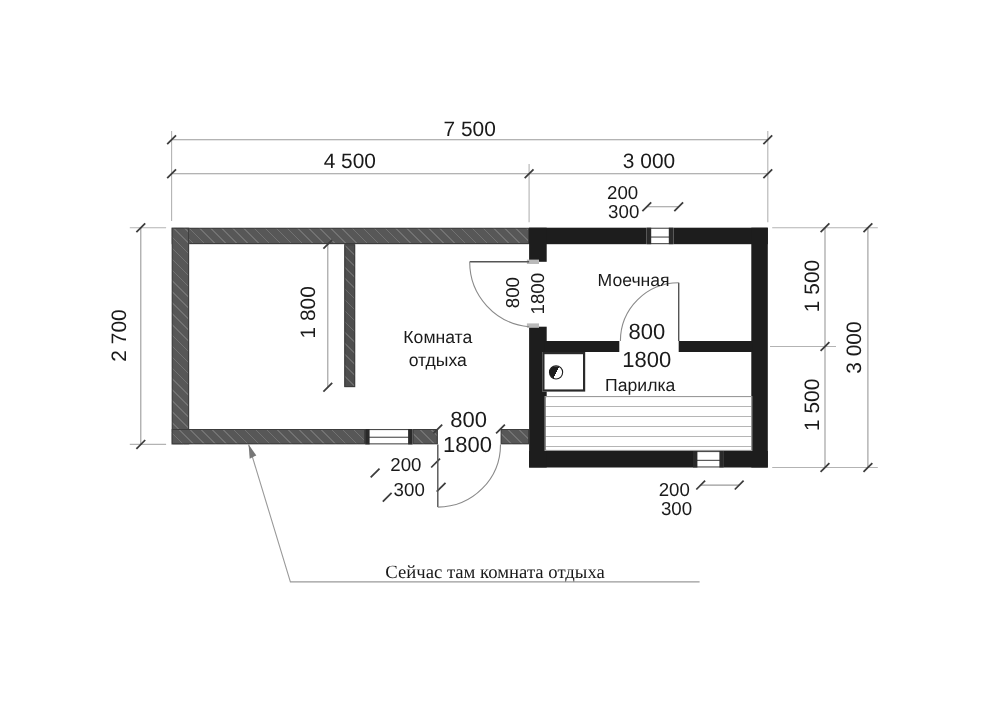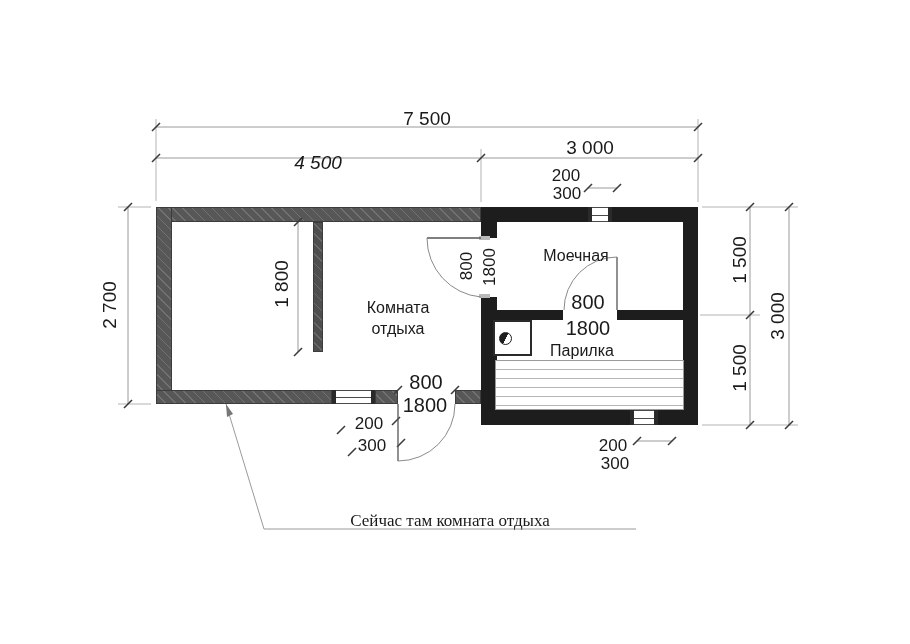--- a/index.html
+++ b/index.html
@@ -132,21 +132,21 @@
       <path d="M398,461 A57,57 0 0 0 455,404" stroke="#8a8a8a" stroke-width="1"></path>
     </g>
 
     <g>
       <path d="M226,404 L264,529 L636,529" fill="none" stroke="#9a9a9a" stroke-width="1"></path>
       <polygon points="226,404 233,414 227,417" fill="#777"></polygon>
     </g>
   </svg>
 
   <div class="lbl" style="left:427px;top:118px;">7 500</div>
-  <div class="lbl" style="left:318px;top:162px;font-style:italic;">4 500</div>
+  <div class="lbl" style="left:318px;top:147px;">4 500</div>
   <div class="lbl" style="left:590px;top:147px;">3 000</div>
   <div class="lbl rot" style="left:109px;top:305px;">2 700</div>
   <div class="lbl rot" style="left:281px;top:284px;">1 800</div>
   <div class="lbl rot" style="left:739px;top:260px;">1 500</div>
   <div class="lbl rot" style="left:739px;top:368px;">1 500</div>
   <div class="lbl rot" style="left:777px;top:316px;">3 000</div>
 
   <div class="lbl s17" style="left:566px;top:175px;">200</div>
   <div class="lbl s17" style="left:567px;top:193px;">300</div>
   <div class="lbl s17" style="left:369px;top:423px;">200</div>

